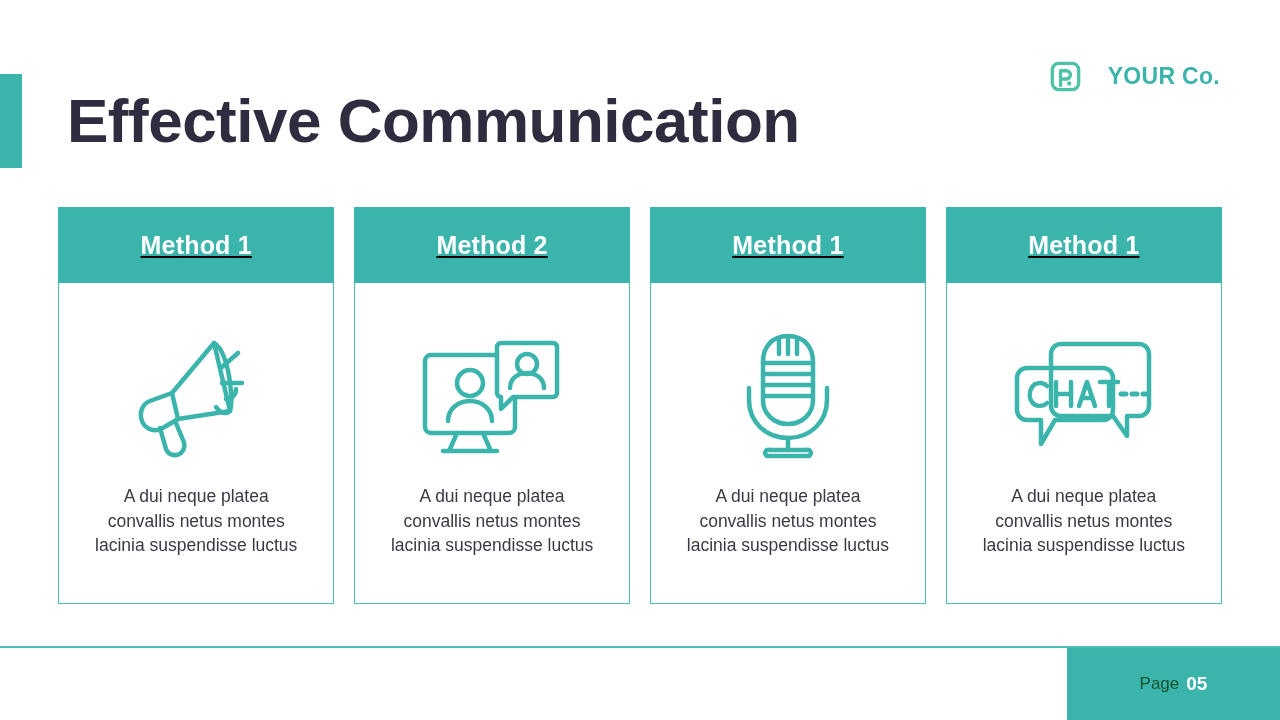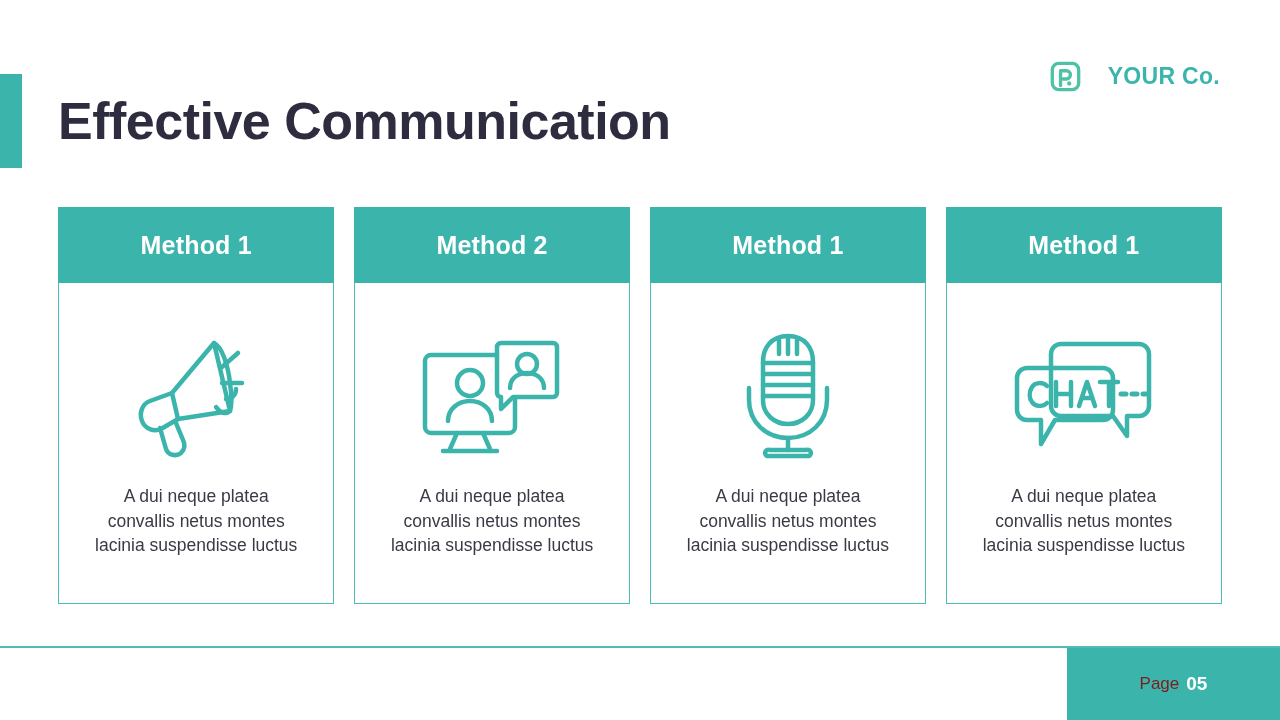--- a/index.html
+++ b/index.html
@@ -30,23 +30,23 @@
     position: absolute;
     left: 0;
     top: 74px;
     width: 22px;
     height: 94px;
     background: #3BB4AC;
   }
 
   .page-title {
     position: absolute;
-    left: 58px;
+    left: 67px;
     top: 82px;
-    font-size: 52px;
+    font-size: 62px;
     font-weight: 700;
     letter-spacing: -0.5px;
     color: #2E2C3F;
     line-height: 78px;
     white-space: nowrap;
   }
 
   
   .brand {
     position: absolute;
@@ -89,20 +89,21 @@
     background: #ffffff;
   }
 
   .card-header {
     height: 76px;
     background: #3BB4AC;
     display: flex;
     align-items: center;
     justify-content: center;
     flex: 0 0 auto;
+    text-decoration: underline;
   }
 
   .card-header-label {
     color: #ffffff;
     font-size: 25px;
     font-weight: 700;
     letter-spacing: 0.2px;
   }
 
   .card-body {
@@ -153,21 +154,21 @@
     width: 213px;
     height: 72px;
     background: #3BB4AC;
     display: flex;
     align-items: center;
     justify-content: center;
     gap: 7px;
   }
 
   .footer-label {
-    color: #7f1d1d;
+    color: #14532d;
     font-size: 17px;
     font-weight: 400;
   }
 
   .footer-number {
     color: #ffffff;
     font-size: 19px;
     font-weight: 700;
   }
 </style>

